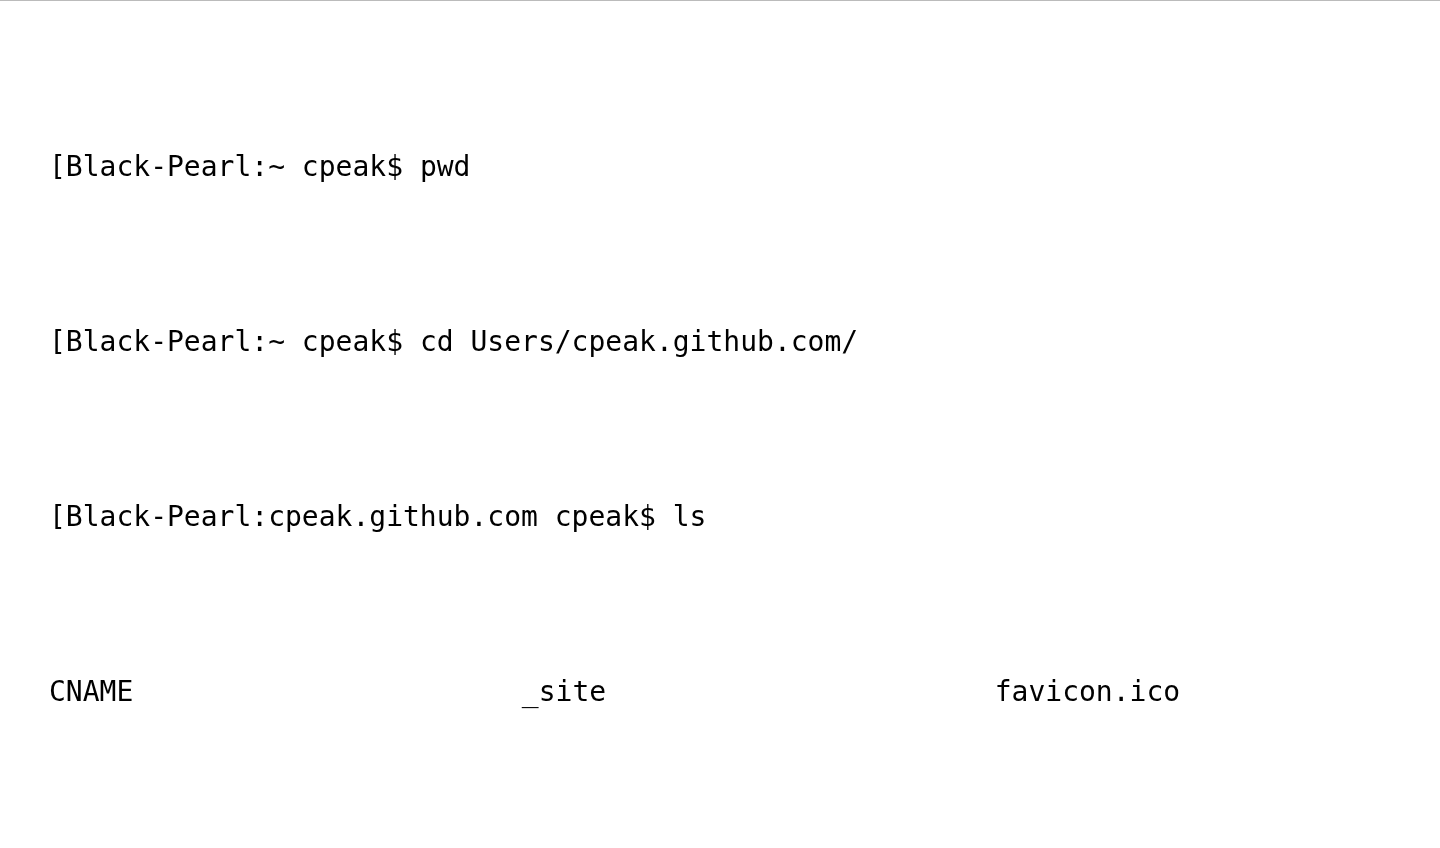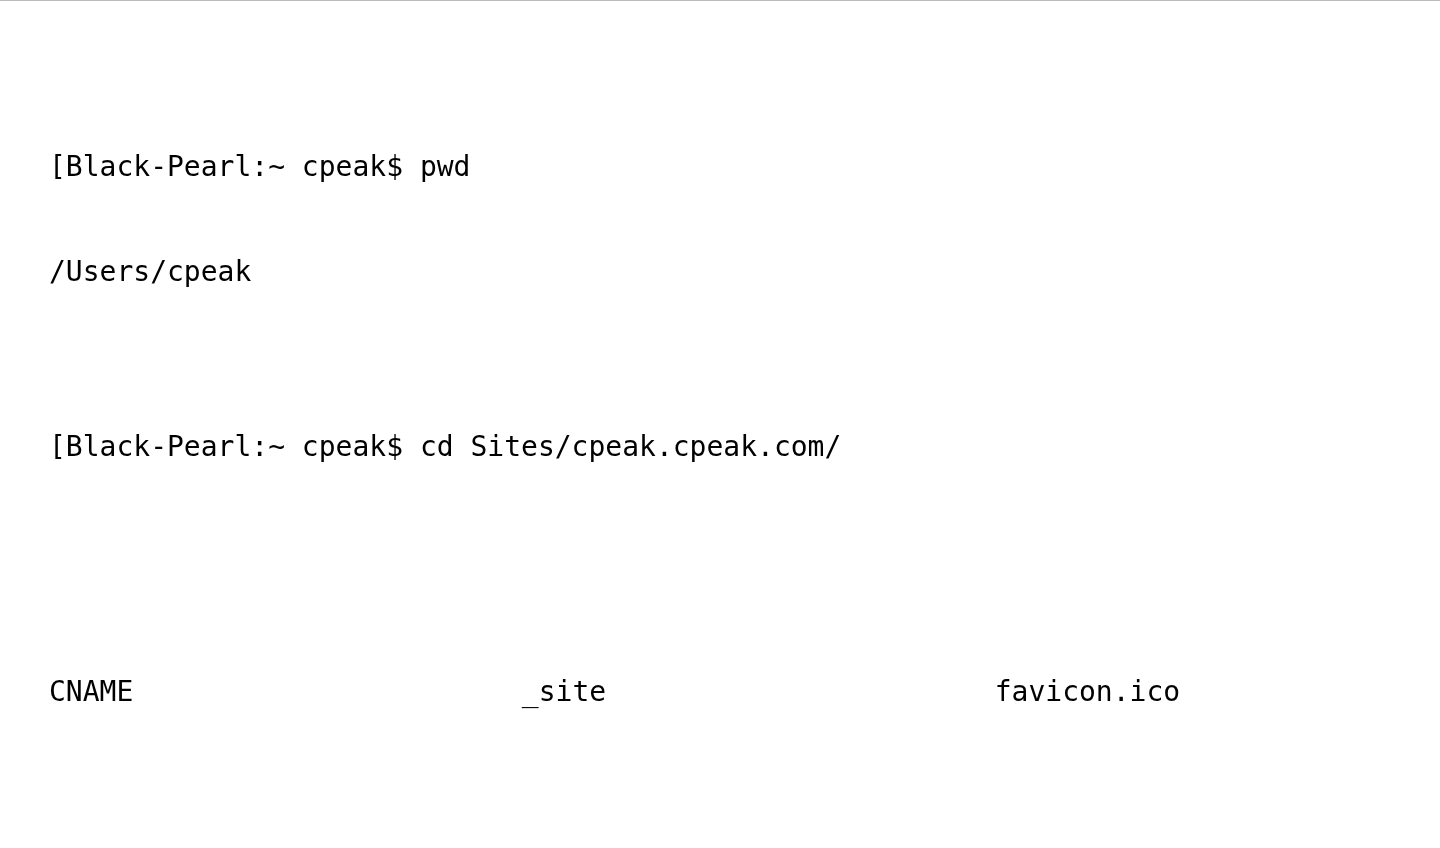--- a/index.html
+++ b/index.html
@@ -31,26 +31,26 @@
     min-width: 0;
   }
 </style>
 </head>
 <body>
 
 <div class="terminal">
 
   
   <span class="line"><span>[Black-Pearl:~ cpeak$ </span><span>pwd</span></span>
-  <span class="line">/Users/cpeak</span>
 
   
-  <span class="line"><span>[Black-Pearl:~ cpeak$ </span><span>cd Sites/cpeak.cpeak.com/</span></span>
+  <span class="line"><span>[Black-Pearl:~ cpeak$ </span><span>cd Users/cpeak.github.com/</span></span>
 
   
+  <span class="line"><span>[Black-Pearl:cpeak.github.com cpeak$ </span><span>ls</span></span>
   <div class="cols">
     <div class="col">
       <span class="line">CNAME</span>
       
       
       
       
       
     </div>
     <div class="col">

